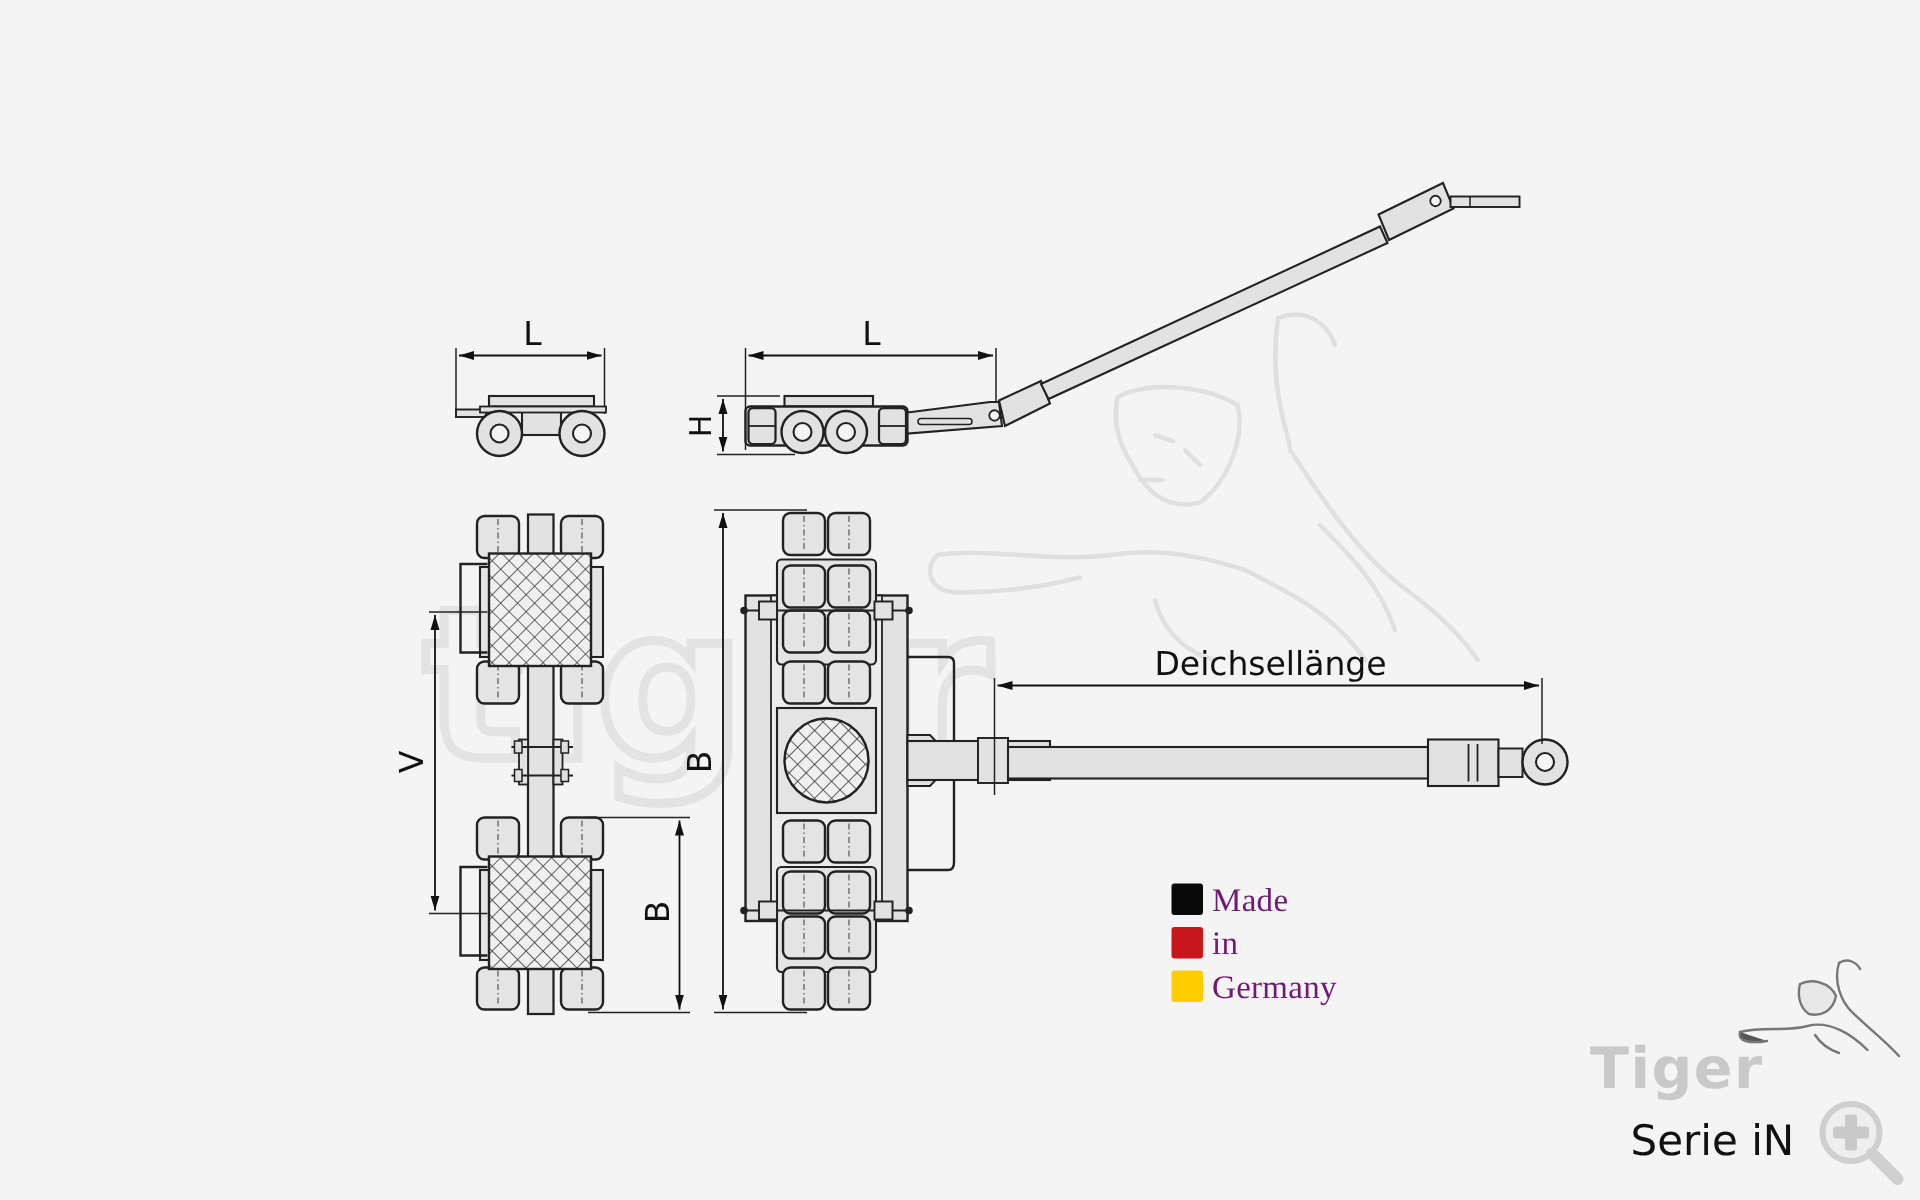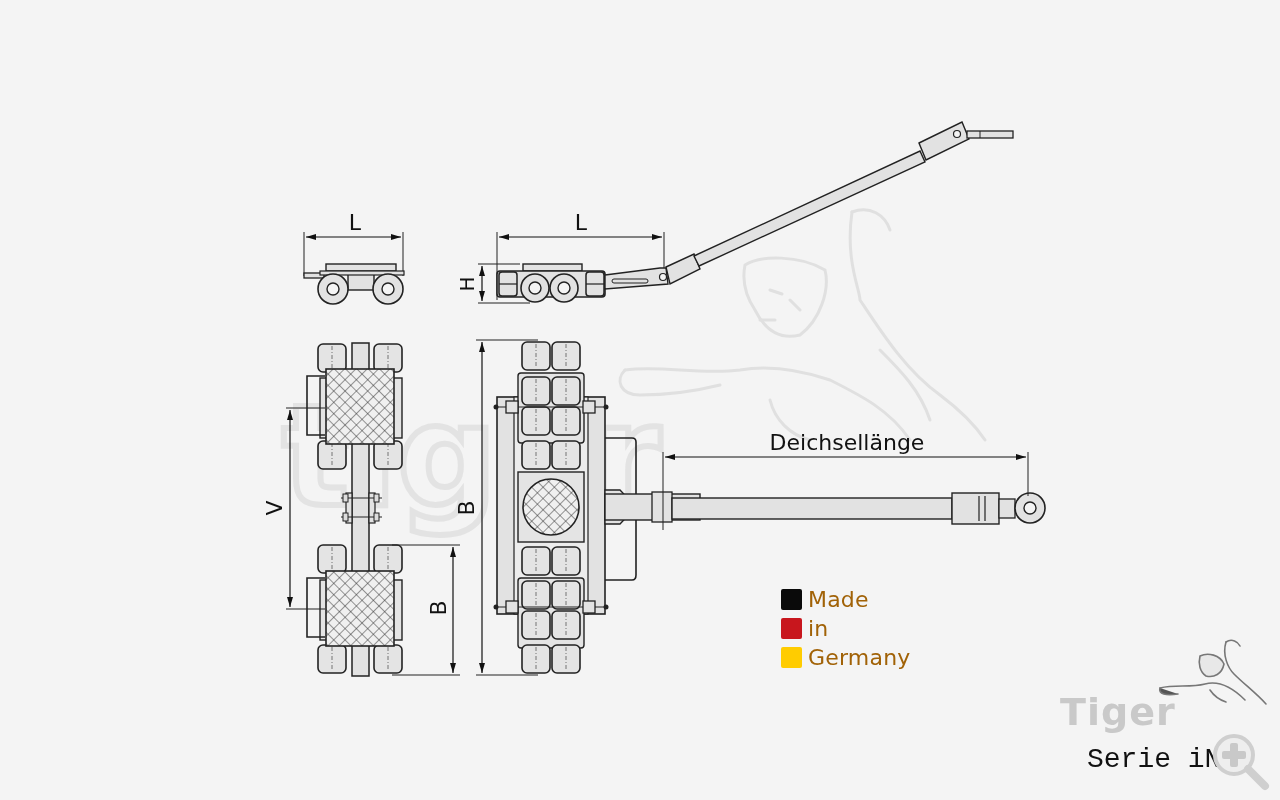--- a/index.html
+++ b/index.html
@@ -9,24 +9,24 @@
     font-family: "DejaVu Sans", sans-serif;
     position: relative;
   }
   #stage { position: absolute; left: 0; top: 0; width: 1280px; height: 800px; }
   svg text { font-family: "DejaVu Sans", sans-serif; }
   .legend {
     position: absolute; left: 781px; top: 585px;
   }
   .legend-row { display: flex; align-items: center; height: 29px; }
   .legend-swatch { width: 21px; height: 21px; border-radius: 2px; margin-right: 6px; }
-  .legend-label { font-size: 22px; color: #a16207; letter-spacing: 0.2px; }
+  .legend-label { font-size: 22px; color: #701a75; letter-spacing: 0.2px; font-family: Liberation Serif, serif; }
   .serie {
     position: absolute; left: 1087px; top: 744px;
-    font-size: 28px; color: #111; font-family: Liberation Mono, monospace;
+    font-size: 28px; color: #111;
   }
   .brand {
     position: absolute; left: 1060px; top: 690px;
     font-size: 38px; font-weight: bold; color: #c9c9c9; letter-spacing: 1px;
     font-family: "DejaVu Sans", sans-serif;
   }
   .zoom-btn {
     position: absolute; left: 1210px; top: 733px; width: 62px; height: 60px; cursor: pointer;
   }
 </style>

